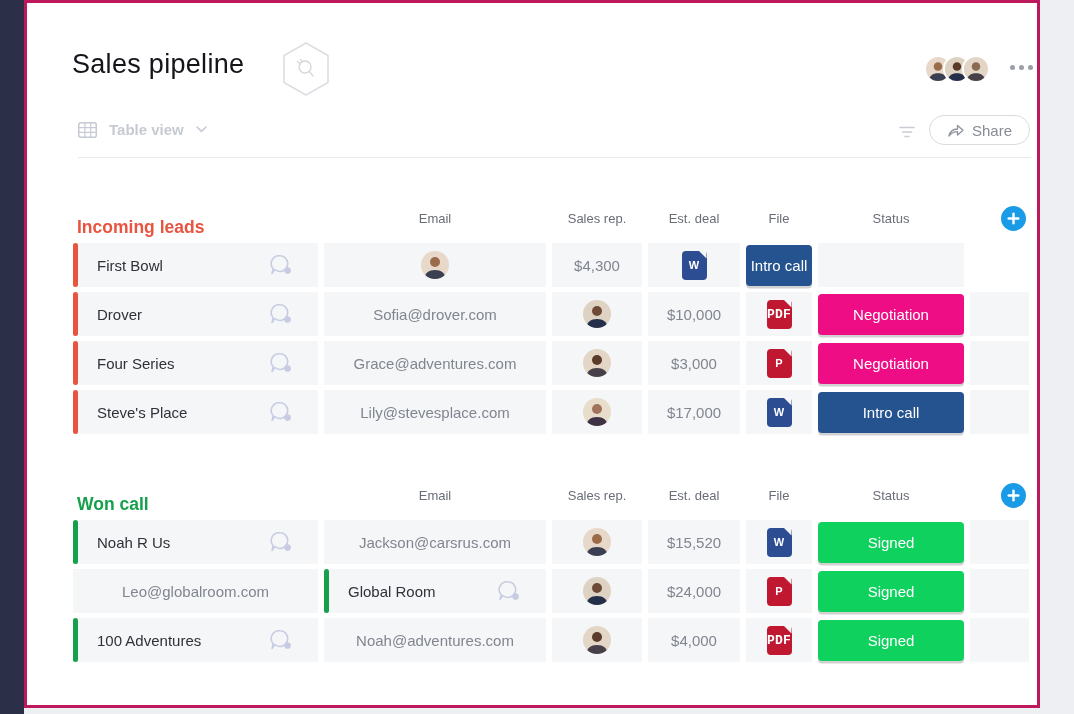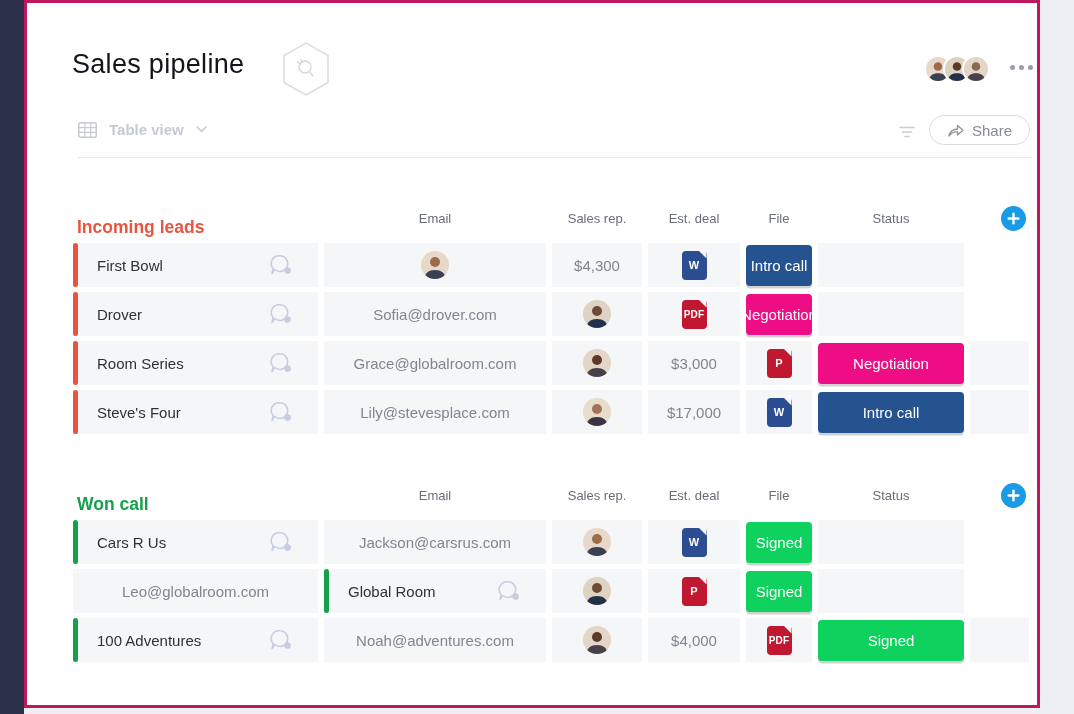--- a/index.html
+++ b/index.html
@@ -65,21 +65,21 @@
   .rep-avatar { width:28px; height:28px; border-radius:50%; overflow:hidden; cursor:pointer; }
   .file-icon {
     position:relative; width:25px; height:29px; border-radius:4px;
     display:flex; align-items:center; justify-content:center; cursor:pointer;
   }
   .file-icon .fold {
     position:absolute; top:0; right:0; width:8px; height:8px;
     background:#f5f6f8; clip-path:polygon(0 0,100% 0,100% 100%);
   }
   .file-label { color:#fff; font-weight:700; font-size:11px; letter-spacing:.2px; }
-  .file-label.small { font-size:10px; }
+  .file-label.small { font-size:13px;font-family:Liberation Mono, monospace; }
   .status-cell { background:transparent; }
   .status-chip {
     width:100%; height:41px; border-radius:4px;
     display:flex; align-items:center; justify-content:center;
     color:#fff; font-size:15px; cursor:pointer;
     box-shadow:0 2.5px 0 rgba(0,0,0,.18);
   }
   .spacer-cell { background:#f5f6f8; }
 </style>
 </head>
@@ -233,45 +233,48 @@
             <span class="cell-text">Sofia@drover.com</span>
           </div>
           <div class="cell">
             <div class="rep-avatar"><svg viewBox="0 0 28 28">
                 <rect width="28" height="28" fill="#ded3c3"></rect>
                 <circle cx="14" cy="11" r="5" fill="#6e4a36"></circle>
                 <path d="M3.5 28 c0-6 4.5-9 10.5-9 s10.5 3 10.5 9 Z" fill="#24304a"></path>
               </svg></div>
           </div>
           <div class="cell">
+            <span class="cell-text">$10,000</span>
+          </div>
+          <div class="cell">
             <span class="file-icon" style="background: rgb(192, 24, 48);">
               <span class="file-label small">PDF</span>
               <span class="fold"></span>
             </span>
           </div>
           <div class="cell status-cell">
             <div class="status-chip" style="background: rgb(238, 13, 133);">
               <span>Negotiation</span>
             </div>
           </div>
           <div class="cell spacer-cell"></div>
         </div>
         <div class="grid-row row">
           <div class="cell name-cell">
             <span class="group-bar" style="background: rgb(232, 84, 63);"></span>
-            <span class="item-name">Room Series</span>
-            <span class="chat-icon">
-              <svg width="26" height="22" viewBox="0 0 26 22">
-                <path d="M12 1.8 a7.8 7.8 0 1 1 -5.2 13.7 L4 19.5 l1.2-4.8 A7.8 7.8 0 0 1 12 1.8 Z" fill="none" stroke="#c7cce2" stroke-width="1.5" stroke-linejoin="round"></path>
-                <circle cx="19.6" cy="16.6" r="3.3" fill="#c7cce2"></circle>
-              </svg>
-            </span>
-          </div>
-          <div class="cell">
-            <span class="cell-text">Grace@globalroom.com</span>
+            <span class="item-name">Four Series</span>
+            <span class="chat-icon">
+              <svg width="26" height="22" viewBox="0 0 26 22">
+                <path d="M12 1.8 a7.8 7.8 0 1 1 -5.2 13.7 L4 19.5 l1.2-4.8 A7.8 7.8 0 0 1 12 1.8 Z" fill="none" stroke="#c7cce2" stroke-width="1.5" stroke-linejoin="round"></path>
+                <circle cx="19.6" cy="16.6" r="3.3" fill="#c7cce2"></circle>
+              </svg>
+            </span>
+          </div>
+          <div class="cell">
+            <span class="cell-text">Grace@adventures.com</span>
           </div>
           <div class="cell">
             <div class="rep-avatar"><svg viewBox="0 0 28 28">
                 <rect width="28" height="28" fill="#e3d6c6"></rect>
                 <circle cx="14" cy="11" r="5" fill="#5b3a2a"></circle>
                 <path d="M3.5 28 c0-6 4.5-9 10.5-9 s10.5 3 10.5 9 Z" fill="#474049"></path>
               </svg></div>
           </div>
           <div class="cell">
             <span class="cell-text">$3,000</span>
@@ -285,21 +288,21 @@
           <div class="cell status-cell">
             <div class="status-chip" style="background: rgb(238, 13, 133);">
               <span>Negotiation</span>
             </div>
           </div>
           <div class="cell spacer-cell"></div>
         </div>
         <div class="grid-row row">
           <div class="cell name-cell">
             <span class="group-bar" style="background: rgb(232, 84, 63);"></span>
-            <span class="item-name">Steve's Four</span>
+            <span class="item-name">Steve's Place</span>
             <span class="chat-icon">
               <svg width="26" height="22" viewBox="0 0 26 22">
                 <path d="M12 1.8 a7.8 7.8 0 1 1 -5.2 13.7 L4 19.5 l1.2-4.8 A7.8 7.8 0 0 1 12 1.8 Z" fill="none" stroke="#c7cce2" stroke-width="1.5" stroke-linejoin="round"></path>
                 <circle cx="19.6" cy="16.6" r="3.3" fill="#c7cce2"></circle>
               </svg>
             </span>
           </div>
           <div class="cell">
             <span class="cell-text">Lily@stevesplace.com</span>
           </div>
@@ -344,39 +347,42 @@
                   <rect x="5.3" y="0.5" width="2.4" height="12" rx="1.2" fill="#fff"></rect>
                   <rect x="0.5" y="5.3" width="12" height="2.4" rx="1.2" fill="#fff"></rect>
                 </svg>
               </span>
             </button>
           </div>
         </div>
         <div class="grid-row row">
           <div class="cell name-cell">
             <span class="group-bar" style="background: rgb(22, 160, 76);"></span>
-            <span class="item-name">Cars R Us</span>
+            <span class="item-name">Noah R Us</span>
             <span class="chat-icon">
               <svg width="26" height="22" viewBox="0 0 26 22">
                 <path d="M12 1.8 a7.8 7.8 0 1 1 -5.2 13.7 L4 19.5 l1.2-4.8 A7.8 7.8 0 0 1 12 1.8 Z" fill="none" stroke="#c7cce2" stroke-width="1.5" stroke-linejoin="round"></path>
                 <circle cx="19.6" cy="16.6" r="3.3" fill="#c7cce2"></circle>
               </svg>
             </span>
           </div>
           <div class="cell">
             <span class="cell-text">Jackson@carsrus.com</span>
           </div>
           <div class="cell">
             <div class="rep-avatar"><svg viewBox="0 0 28 28">
                 <rect width="28" height="28" fill="#e7d8c9"></rect>
                 <circle cx="14" cy="11" r="5" fill="#9c6b4a"></circle>
                 <path d="M3.5 28 c0-6 4.5-9 10.5-9 s10.5 3 10.5 9 Z" fill="#3a3f52"></path>
               </svg></div>
           </div>
           <div class="cell">
+            <span class="cell-text">$15,520</span>
+          </div>
+          <div class="cell">
             <span class="file-icon" style="background: rgb(44, 77, 145);">
               <span class="file-label">W</span>
               <span class="fold"></span>
             </span>
           </div>
           <div class="cell status-cell">
             <div class="status-chip" style="background: rgb(14, 209, 94);">
               <span>Signed</span>
             </div>
           </div>
@@ -397,20 +403,23 @@
             </span>
           </div>
           <div class="cell">
             <div class="rep-avatar"><svg viewBox="0 0 28 28">
                 <rect width="28" height="28" fill="#ded3c3"></rect>
                 <circle cx="14" cy="11" r="5" fill="#6e4a36"></circle>
                 <path d="M3.5 28 c0-6 4.5-9 10.5-9 s10.5 3 10.5 9 Z" fill="#24304a"></path>
               </svg></div>
           </div>
           <div class="cell">
+            <span class="cell-text">$24,000</span>
+          </div>
+          <div class="cell">
             <span class="file-icon" style="background: rgb(192, 24, 48);">
               <span class="file-label">P</span>
               <span class="fold"></span>
             </span>
           </div>
           <div class="cell status-cell">
             <div class="status-chip" style="background: rgb(14, 209, 94);">
               <span>Signed</span>
             </div>
           </div>

